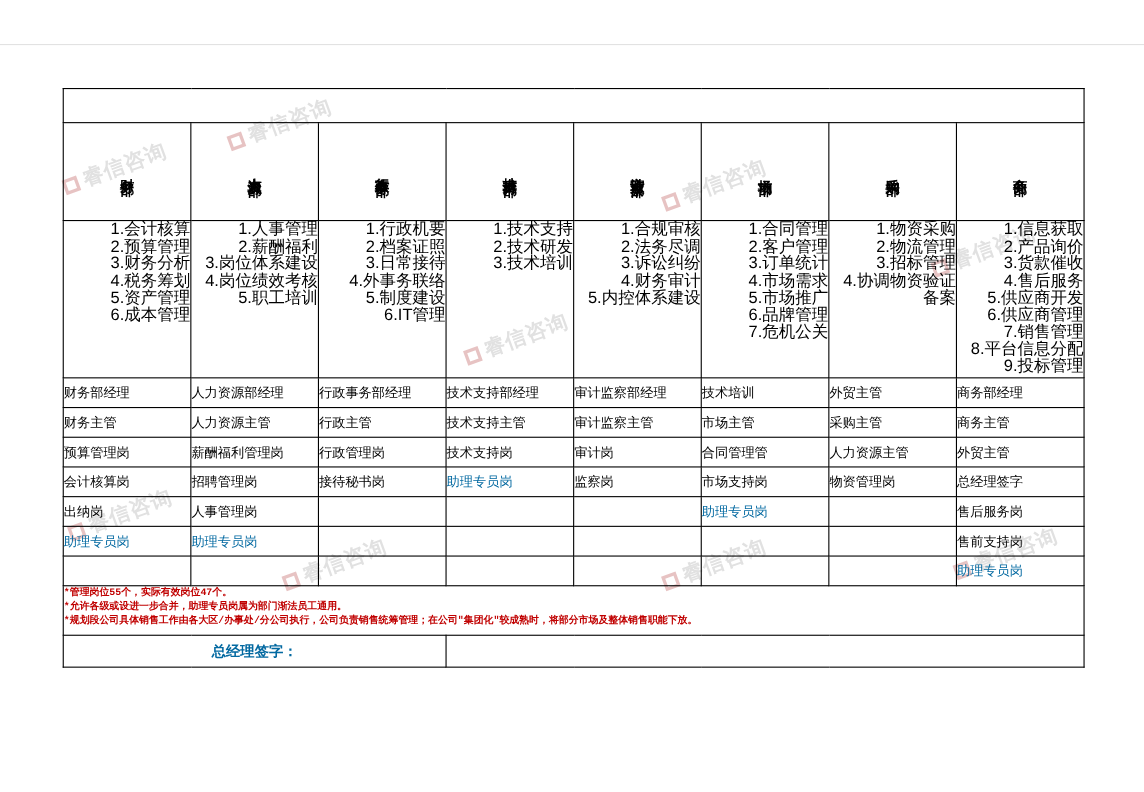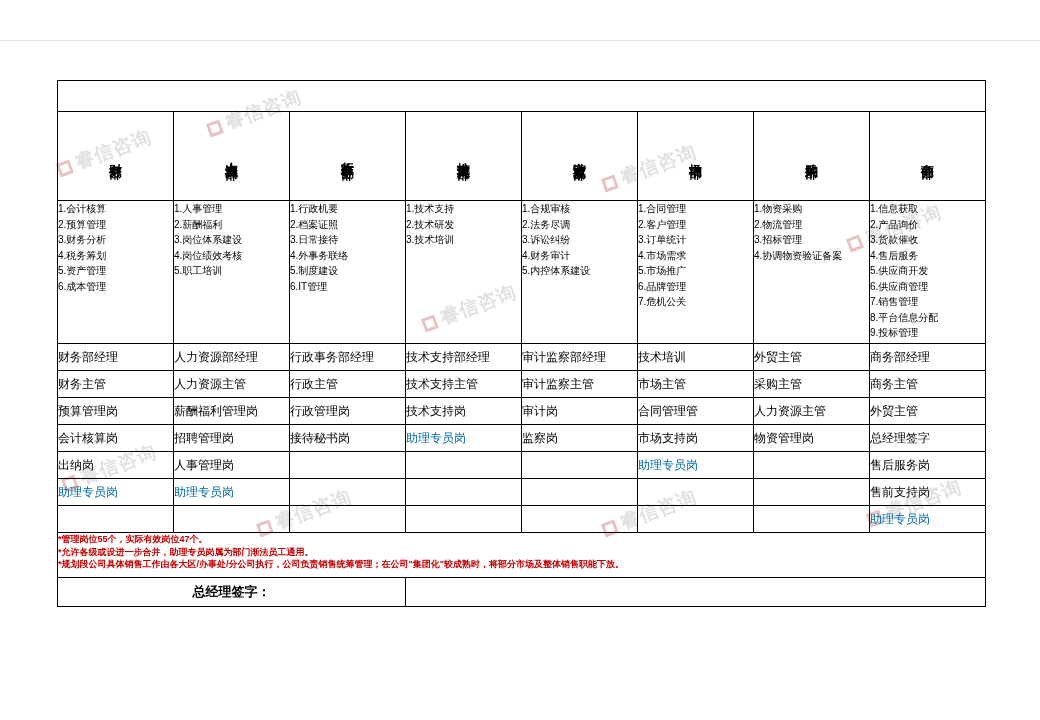--- a/index.html
+++ b/index.html
@@ -89,59 +89,61 @@
     line-height: 17px;
     letter-spacing: 1px;
     display: inline-block;
     height: 78px;
     color: #000;
   }
   .duty-cell {
     background: #dde1f0;
     height: 142px;
     padding: 6px 5px 4px 5px;
-    font-size: 10px;
+    font-size: 15px;
     line-height: 15.5px;
     color: #000;
     white-space: pre-line;
+    text-align: right;
   }
   .post-cell {
     height: 26px;
     font-size: 12px;
     padding: 3px 5px;
     color: #000;
     vertical-align: middle !important;
   }
   .post-cell.helper {
     color: #0369a1;
   }
   .hatch {
     background-image: repeating-linear-gradient(45deg, #000 0, #000 1px, transparent 1px, transparent 6px);
     background-color: #ffffff;
   }
   .empty { background: #ffffff; }
   .notes-cell {
     height: 44px;
     padding: 3px 4px 2px 4px;
     background: #ffffff;
+    font-family: Liberation Mono, monospace;
   }
   .notes-cell div {
     color: #c00000;
     font-size: 9px;
     line-height: 12.5px;
     font-weight: bold;
     white-space: nowrap;
   }
   .sign-cell {
     height: 28px;
     font-size: 13px;
     font-weight: bold;
     text-align: center;
     vertical-align: middle !important;
-    color: #000000;
+    color: #0369a1;
   }
   .sign-blank { background: #ffffff; }
 </style>
 </head>
 <body>
 
 <div id="stage">
 
   <div class="topline"></div>
 

